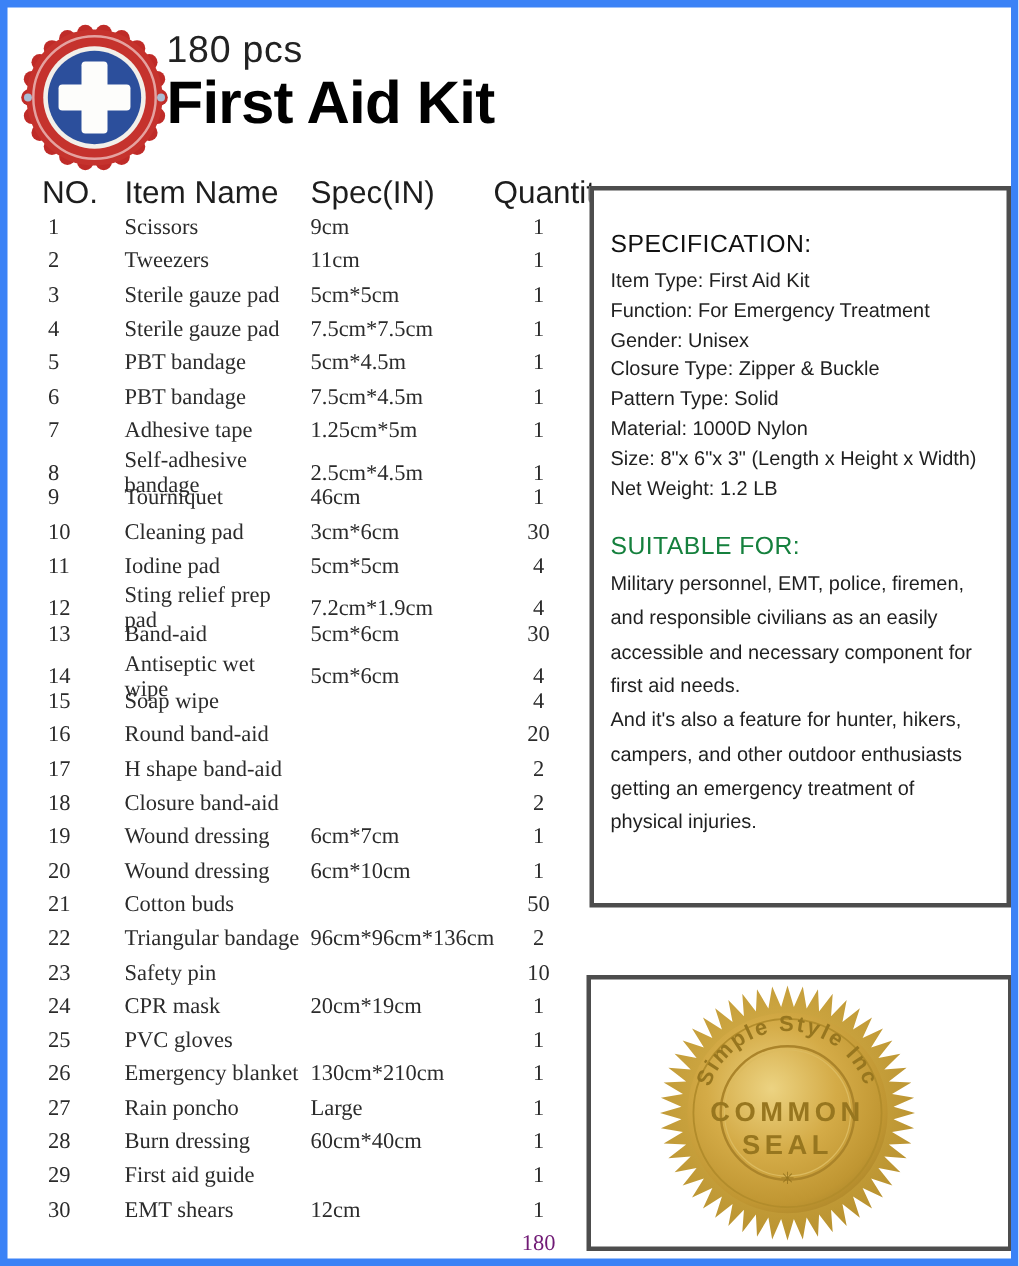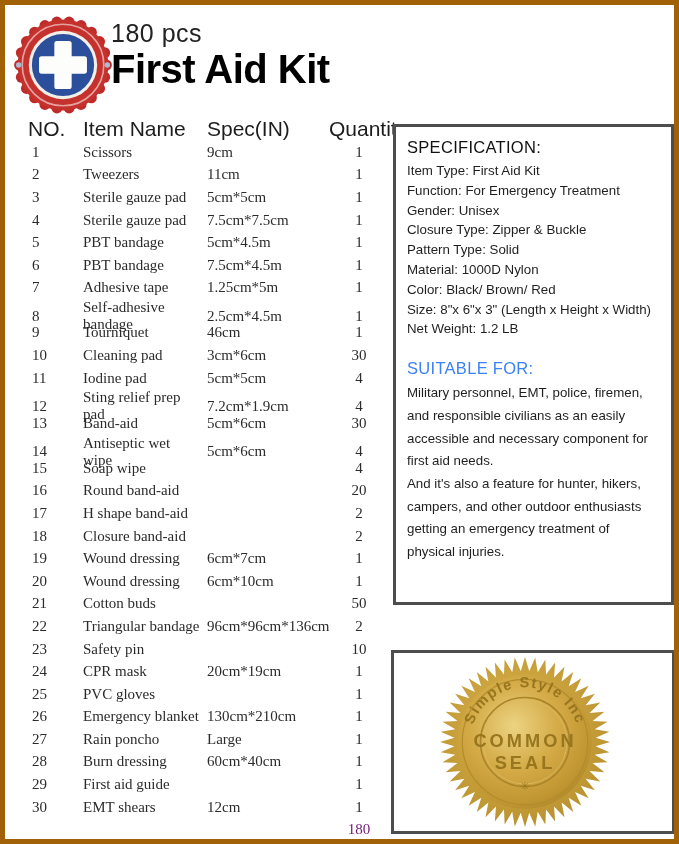--- a/index.html
+++ b/index.html
@@ -1,18 +1,18 @@
 <!DOCTYPE html>
 <html><head>
 <meta charset="utf-8">
 <style>
   html,body{margin:0;padding:0;background:#fff;}
   .page{
     position:relative;width:679px;height:844px;box-sizing:border-box;
-    background:#fff;border:5px solid #a16207;overflow:hidden;
+    background:#fff;border:5px solid #3b82f6;overflow:hidden;
     font-family:"Liberation Sans",sans-serif;color:#1c1c1c;
   }
   
   .logo{position:absolute;left:7px;top:9px;width:102px;height:102px;}
   .titles{position:absolute;left:106px;top:16px;line-height:1;}
   .pieces{font-size:25px;color:#222;letter-spacing:0.5px;}
   .kit-title{font-size:40px;font-weight:bold;color:#000000;margin-top:3px;letter-spacing:-0.5px;}
   
   .items-table{position:absolute;left:18px;top:112px;width:368px;}
   .thead,.trow{display:grid;grid-template-columns:52px 126px 126px 64px;align-items:center;}
@@ -25,26 +25,26 @@
   .trow{height:22.58px;font-family:"Liberation Serif",serif;font-size:15px;color:#2b2b2b;}
   .cell.c-no{padding-left:9px;}
   .cell.c-name{padding-left:8px;}
   .cell.c-spec{padding-left:6px;}
   .cell.c-qty{text-align:center;}
   .total-row{display:grid;grid-template-columns:52px 126px 126px 64px;height:22.58px;align-items:center;
     font-family:"Liberation Serif",serif;font-size:15px;color:#701a75;}
   
   .specbox{
     position:absolute;left:388px;top:119px;width:281px;height:481px;box-sizing:border-box;
-    border:3px solid #4d4d4d;padding:8px 11px 0 11px;overflow:hidden;background:#fff;
+    border:3px solid #4d4d4d;padding:24px 11px 0 11px;overflow:hidden;background:#fff;
   }
   .spec-heading{font-size:16.5px;color:#111;line-height:24px;letter-spacing:0.3px;}
   .spec-lines{margin-top:2px;}
   .spec-line{font-size:13.3px;line-height:19.8px;color:#1f1f1f;white-space:nowrap;}
-  .suitable-heading{margin-top:17px;font-size:16.5px;color:#3b82f6;line-height:24px;letter-spacing:0.3px;}
+  .suitable-heading{margin-top:17px;font-size:16.5px;color:#15803d;line-height:24px;letter-spacing:0.3px;}
   .suitable-paras{margin-top:2px;}
   .suitable-para{font-size:13.3px;line-height:22.7px;color:#1f1f1f;}
   .fda-block{margin-top:14px;}
   .fda-line{font-size:11.8px;line-height:20.2px;color:#1f1f1f;white-space:nowrap;}
   
   .sealbox{
     position:absolute;left:386px;top:645px;width:284px;height:184px;box-sizing:border-box;
     border:3px solid #4d4d4d;background:#fff;
   }
   .seal-svg{position:absolute;left:45px;top:3px;width:172px;height:172px;}
@@ -292,21 +292,20 @@
 
   <div class="specbox">
     <div class="spec-heading">SPECIFICATION:</div>
     <div class="spec-lines" id="spec-lines">
         <div class="spec-line">Item Type: First Aid Kit</div>
         <div class="spec-line">Function: For Emergency Treatment</div>
         <div class="spec-line">Gender: Unisex</div>
         <div class="spec-line">Closure Type: Zipper &amp; Buckle</div>
         <div class="spec-line">Pattern Type: Solid</div>
         <div class="spec-line">Material: 1000D Nylon</div>
-        <div class="spec-line">Color: Black/ Brown/ Red</div>
         <div class="spec-line">Size: 8"x 6"x 3" (Length x Height x Width)</div>
         <div class="spec-line">Net Weight: 1.2 LB</div>
       </div>
     <div class="suitable-heading">SUITABLE FOR:</div>
     <div class="suitable-paras" id="suitable-paras">
         <div class="suitable-para">Military personnel, EMT, police, firemen, and responsible civilians as an easily accessible and necessary component for first aid needs.</div>
         <div class="suitable-para">And it's also a feature for hunter, hikers, campers, and other outdoor enthusiasts getting an emergency treatment of physical injuries.</div>
       </div>
   </div>
 

